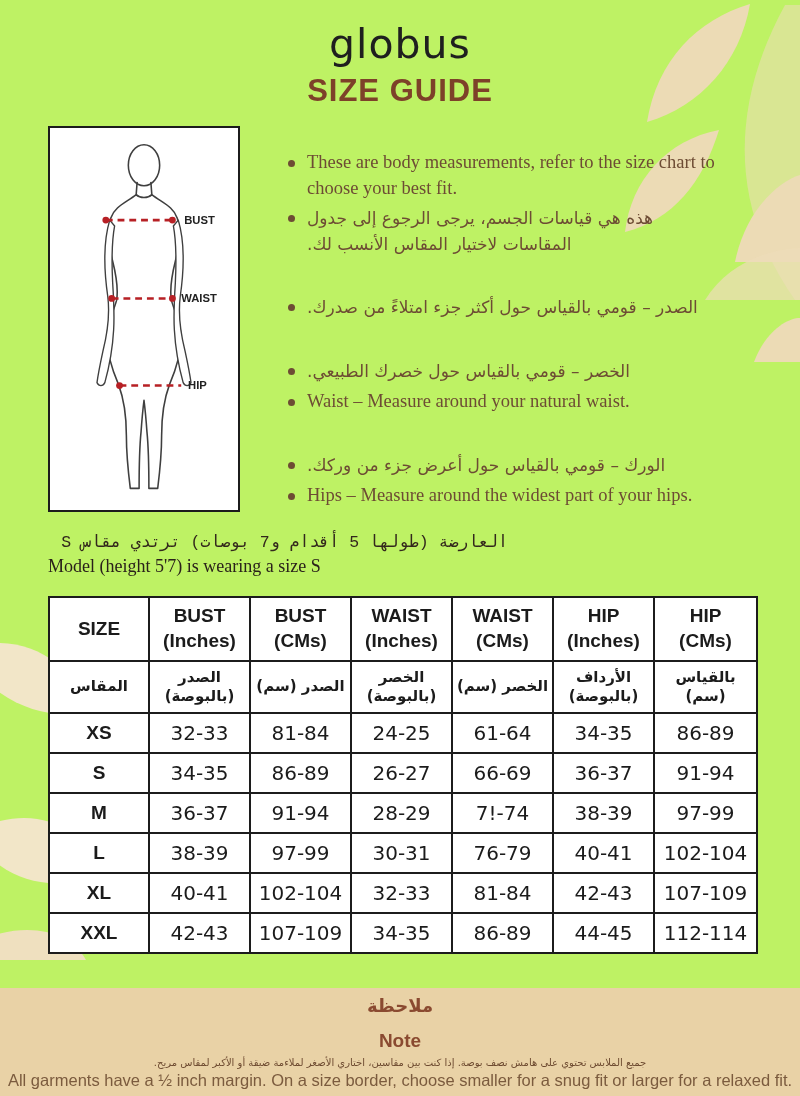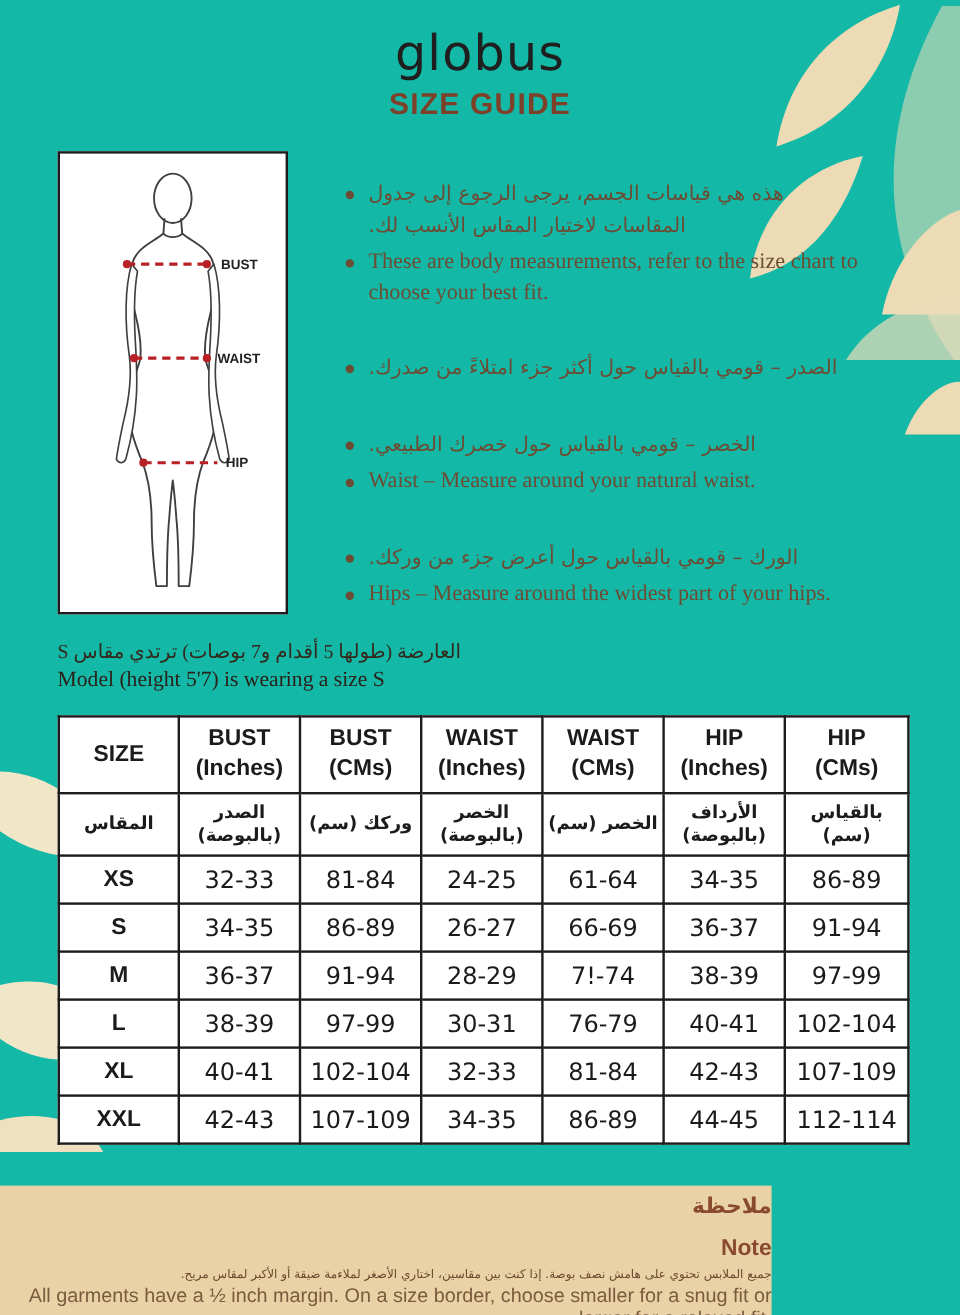--- a/index.html
+++ b/index.html
@@ -1,58 +1,58 @@
 <!DOCTYPE html>
 <html><head>
 <meta charset="utf-8">
 <style>
   html,body{margin:0;padding:0;background:#f8f0dd;}
-  .page{position:relative;width:800px;height:1096px;background:#14b8a6;overflow:hidden;
+  .page{position:relative;width:800px;height:1096px;background:#bef264;overflow:hidden;
         font-family:"Liberation Sans",sans-serif;color:#2e2317;}
   .deco{position:absolute;z-index:0;pointer-events:none;}
   .content{position:absolute;inset:0;z-index:1;}
 
   .brand{position:absolute;top:20px;left:0;width:100%;text-align:center;
          font-family:"DejaVu Sans",sans-serif;font-size:41px;font-weight:500;
          letter-spacing:1px;color:#1f1f1f;}
   .title{position:absolute;top:73px;left:0;width:100%;text-align:center;
-         font-size:25px;font-weight:bold;letter-spacing:1px;color:#7d4129;}
+         font-size:31px;font-weight:bold;letter-spacing:1px;color:#7d4129;}
 
   .figure-box{position:absolute;left:48px;top:126px;width:192px;height:386px;
               background:#ffffff;border:2px solid #1c1c1c;box-sizing:border-box;}
 
   .bullets{position:absolute;left:285px;top:150px;width:436px;}
   .b-row{position:relative;padding-left:22px;margin-bottom:5px;}
   .b-row .dot{position:absolute;left:3px;top:0.55em;width:7px;height:7px;border-radius:50%;
               background:#6d4c34;}
   .b-ar{direction:rtl;text-align:left;font-family:"DejaVu Sans",sans-serif;
         font-size:17px;line-height:1.5;color:#6d4c34;}
   .b-en{font-family:"Liberation Serif",serif;font-size:18.5px;line-height:1.38;color:#6d4c34;}
   .b-gap{height:33px;}
 
   .model{position:absolute;left:48px;top:531px;width:460px;}
-  .model-ar{direction:rtl;text-align:left;font-family:Liberation Serif, serif;
+  .model-ar{direction:rtl;text-align:right;font-family:Liberation Mono, monospace;
             font-size:16.5px;line-height:1.45;color:#33281c;}
   .model-en{font-family:"Liberation Serif",serif;font-size:18px;line-height:1.3;color:#2a211a;}
 
   table.size-table{position:absolute;left:48px;top:596px;width:708px;
         border-collapse:collapse;table-layout:fixed;background:#ffffff;}
   table.size-table th,table.size-table td{border:2px solid #1c1c1c;text-align:center;
         vertical-align:middle;padding:0;background:#ffffff;color:#1b1b1b;}
   tr.h-en th{height:62px;font-size:19px;font-weight:bold;line-height:1.3;
         font-family:"Liberation Sans",sans-serif;}
   tr.h-en th span{display:block;}
   tr.h-ar th{height:50px;font-size:15px;font-weight:bold;line-height:1.3;direction:rtl;
         font-family:"DejaVu Sans",sans-serif;}
   tr.h-ar th span{display:block;}
   tbody td{height:38px;font-size:20px;font-family:"DejaVu Sans",sans-serif;}
   tbody td.size{font-weight:bold;font-size:19px;font-family:"Liberation Sans",sans-serif;}
 
-  .note-band{position:absolute;left:0;top:988px;width:643px;height:108px;background:#e9d2a6;
-             text-align:right;}
+  .note-band{position:absolute;left:0;top:988px;width:800px;height:108px;background:#e9d2a6;
+             text-align:center;}
   .note-title-ar{margin-top:7px;font-family:"DejaVu Sans",sans-serif;font-weight:bold;
                  font-size:18px;color:#8a4a30;direction:rtl;}
   .note-title-en{font-size:19px;font-weight:bold;color:#8a4a30;margin-top:14px;}
   .note-ar{direction:rtl;font-family:"DejaVu Sans",sans-serif;font-size:10px;
            color:#6d4a30;margin-top:5px;}
   .note-en{font-size:16.5px;color:#7b5b3e;margin-top:3px;}
 </style>
 </head>
 <body>
 
@@ -107,27 +107,27 @@
         <circle cx="125" cy="172" r="3.5" fill="#b72025"></circle>
         <text x="134" y="176" font-family="Liberation Sans, sans-serif" font-size="11.5" font-weight="bold" fill="#222222">WAIST</text>
 
         <line x1="71" y1="261" x2="134" y2="261" stroke="#b72025" stroke-width="2.6" stroke-dasharray="7 5"></line>
         <circle cx="71" cy="261" r="3.5" fill="#b72025"></circle>
         <text x="141" y="265" font-family="Liberation Sans, sans-serif" font-size="11.5" font-weight="bold" fill="#222222">HIP</text>
       </svg>
     </div>
 
     <div class="bullets">
+      <div class="b-row b-en">
+        <span class="dot"></span>
+        <span>These are body measurements, refer to the size chart to choose your best fit.</span>
+      </div>
       <div class="b-row b-ar" dir="rtl">
         <span class="dot"></span>
         <span>هذه هي قياسات الجسم، يرجى الرجوع إلى جدول المقاسات لاختيار المقاس الأنسب لك.</span>
-      </div>
-      <div class="b-row b-en">
-        <span class="dot"></span>
-        <span>These are body measurements, refer to the size chart to choose your best fit.</span>
       </div>
       <div class="b-gap"></div>
 
       <div class="b-row b-ar" dir="rtl">
         <span class="dot"></span>
         <span>الصدر – قومي بالقياس حول أكثر جزء امتلاءً من صدرك.</span>
       </div>
       <div class="b-gap"></div>
 
       <div class="b-row b-ar" dir="rtl">
@@ -199,21 +199,21 @@
         <tr class="h-ar">
           <th>
               <span>المقاس</span>
               <span></span>
             </th>
           <th>
               <span>الصدر</span>
               <span>(بالبوصة)</span>
             </th>
           <th>
-              <span>وركك (سم)</span>
+              <span>الصدر (سم)</span>
               <span></span>
             </th>
           <th>
               <span>الخصر</span>
               <span>(بالبوصة)</span>
             </th>
           <th>
               <span>الخصر (سم)</span>
               <span></span>
             </th>

